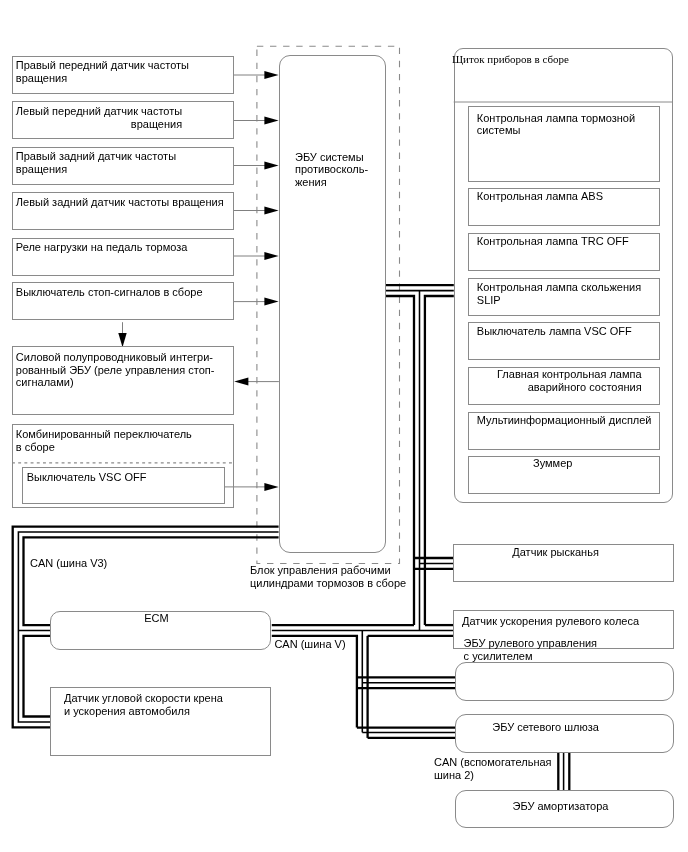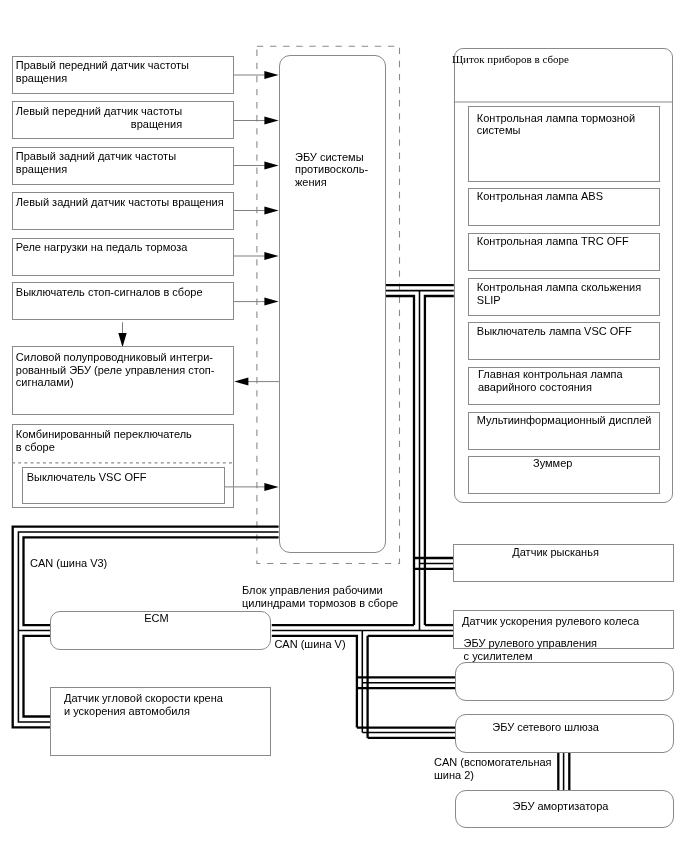--- a/index.html
+++ b/index.html
@@ -90,38 +90,38 @@
 сигналами)</div>
     <div class="box" style="left: 11.5px; top: 424px; width: 222.5px; height: 84px;"></div>
     <div class="lbl" style="left: 15.8px; top: 428.4px;">Комбинированный переключатель
 в сборе</div>
     <div class="box" style="left: 22.4px; top: 467.2px; width: 202.2px; height: 36.8px;"></div>
     <div class="lbl" style="left: 26.7px; top: 470.8px;">Выключатель VSC OFF</div>
     <div class="box" style="left: 278.7px; top: 55.1px; width: 107.1px; height: 498.4px; border-radius: 11px;"></div>
     <div class="lbl" style="left: 295px; top: 150.7px;">ЭБУ системы
 противосколь-
 жения</div>
-    <div class="lbl" style="left: 242px; top: 563.8px; margin-top: 20px;">Блок управления рабочими
+    <div class="lbl" style="left: 250px; top: 563.8px;">Блок управления рабочими
 цилиндрами тормозов в сборе</div>
     <div class="box" style="left: 453.7px; top: 48px; width: 219px; height: 454.5px; border-radius: 9px;"></div>
     <div class="lbl" style="left: 452px; top: 53.1px; font-family: Liberation Serif, serif;">Щиток приборов в сборе</div>
     <div class="box" style="left: 468px; top: 105.7px; width: 191.8px; height: 76px;"></div>
     <div class="lbl" style="left: 476.8px; top: 111.7px;">Контрольная лампа тормозной
 системы</div>
     <div class="box" style="left: 468px; top: 188.4px; width: 191.8px; height: 37.9px;"></div>
     <div class="lbl" style="left: 476.8px; top: 189.7px;">Контрольная лампа ABS</div>
     <div class="box" style="left: 468px; top: 232.9px; width: 191.8px; height: 38.5px;"></div>
     <div class="lbl" style="left: 476.8px; top: 235.1px;">Контрольная лампа TRC OFF</div>
     <div class="box" style="left: 468px; top: 277.6px; width: 191.8px; height: 38.3px;"></div>
     <div class="lbl" style="left: 476.8px; top: 280.9px;">Контрольная лампа скольжения
 SLIP</div>
     <div class="box" style="left: 468px; top: 322.4px; width: 191.8px; height: 38.1px;"></div>
     <div class="lbl" style="left: 476.8px; top: 324.8px;">Выключатель лампа VSC OFF</div>
     <div class="box" style="left: 468px; top: 367.2px; width: 191.8px; height: 38.1px;"></div>
-    <div class="lbl" style="left: 478px; top: 368px;">Главная контрольная лампа
+    <div class="lbl" style="left: 497px; top: 368px; text-align: right;">Главная контрольная лампа
 аварийного состояния</div>
     <div class="box" style="left: 468px; top: 412px; width: 191.8px; height: 37.9px;"></div>
     <div class="lbl" style="left: 476.8px; top: 413.7px;">Мультиинформационный дисплей</div>
     <div class="box" style="left: 468px; top: 456.4px; width: 191.8px; height: 38px;"></div>
     <div class="lbl ctr" style="left: 432.7px; top: 457.3px; width: 240px;">Зуммер</div>
     <div class="box" style="left: 453.2px; top: 544.2px; width: 221.3px; height: 37.9px;"></div>
     <div class="lbl ctr" style="left: 435.6px; top: 545.8px; width: 240px;">Датчик рысканья</div>
     <div class="box" style="left: 453.2px; top: 610.4px; width: 221.3px; height: 38.8px;"></div>
     <div class="lbl" style="left: 462px; top: 615.2px;">Датчик ускорения рулевого колеса</div>
     <div class="box" style="left: 454.8px; top: 662.2px; width: 219.7px; height: 39px; border-radius: 11px;"></div>

